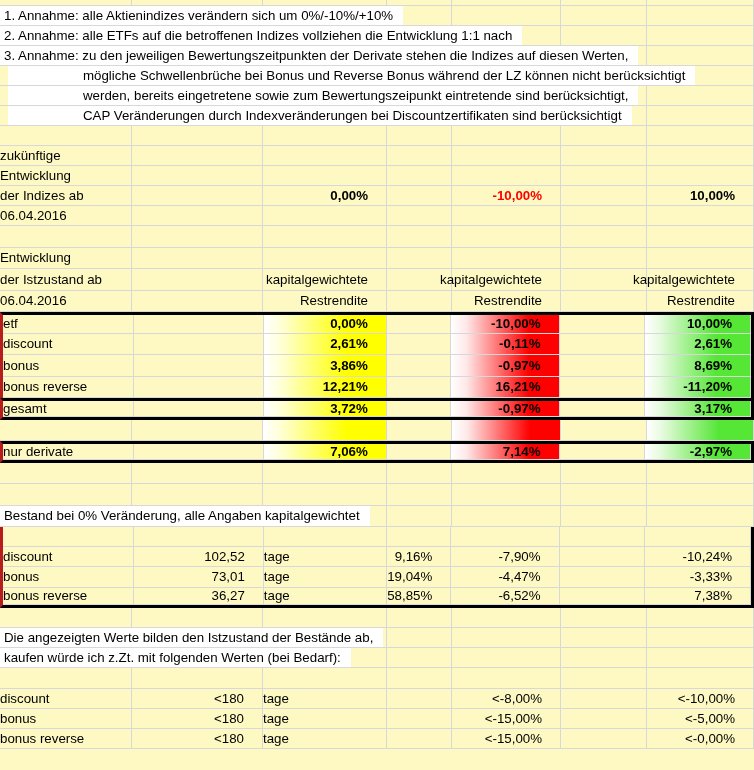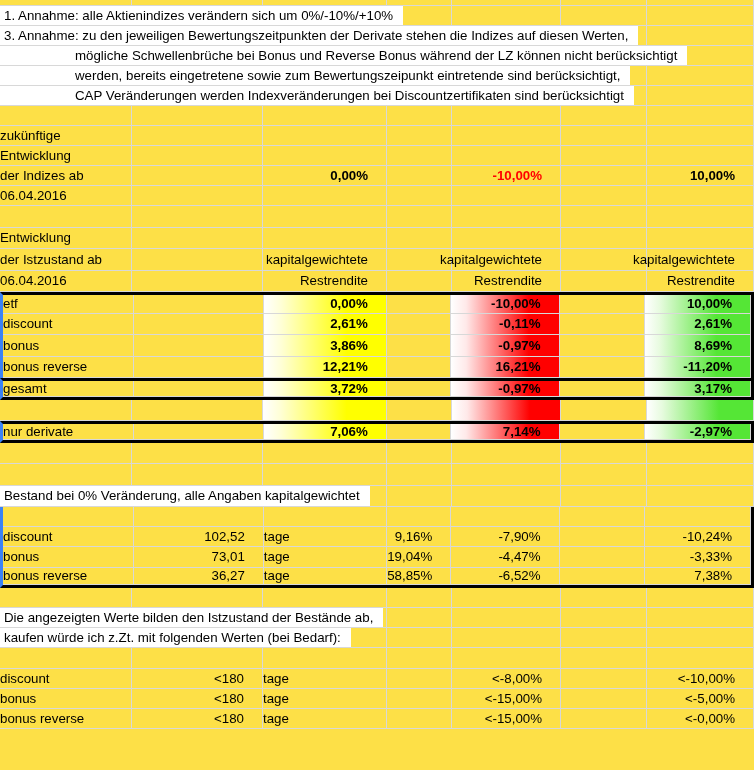--- a/index.html
+++ b/index.html
@@ -1,37 +1,37 @@
 <!DOCTYPE html>
 <html><head>
 <meta charset="utf-8">
 <style>
   html,body{margin:0;padding:0;background:#fff;}
   #sheet{
-    position:relative;width:754px;height:770px;overflow:hidden;background:#fde047;
+    position:relative;width:754px;height:770px;overflow:hidden;background:#fef9c3;
     font-family:"Liberation Sans",sans-serif;font-size:13.3px;color:#000;
     --grid:#d8d8d8;
   }
   .row{display:flex;position:relative;box-sizing:border-box;width:754px;}
   .hs{height:6px}.h1{height:20px}.h2{height:21.5px}.h3{height:20.2px}
   .x{box-sizing:border-box;height:100%;display:flex;align-items:center;white-space:nowrap;
      border-right:1px solid var(--grid);border-bottom:1px solid var(--grid);overflow:visible;}
   .w1{width:132px}.w2{width:131px}.w3{width:124px}.w4{width:65px}.w5{width:109px}.w6{width:86px}.w7{width:107px}
   .sp34{width:189px}.sp67{width:193px}
   .l{}.r{justify-content:flex-end;padding-right:18px}
   .b{font-weight:bold}
   .neg{color:#ff0000}
   .fy{background:linear-gradient(90deg,#ffffff 0%,#ffffd6 14%,#ffff00 68%);}
   .fr{background:linear-gradient(90deg,#ffffff 0%,#ffe9e9 14%,#ff0000 72%);}
   .fg{background:linear-gradient(90deg,#ffffff 0%,#e7fbdf 14%,#55e636 68%);}
   .bt{border-top:3px solid #000}.bb{border-bottom:3px solid #000}
-  .bl{border-left:3px solid #3b82f6}.brd{border-right:3px solid #000}
+  .bl{border-left:3px solid #b91c1c}.brd{border-right:3px solid #000}
   .ov{position:absolute;left:0;top:0;bottom:1px;z-index:2;background:#fff;
       display:flex;align-items:center;padding:0 10px 0 4px;white-space:nowrap;}
-  .ov-ind{padding-left:75px;}
+  .ov-ind{padding-left:75px;margin-left:8px;}
 </style>
 </head>
 <body>
 
 <div id="sheet">
 
   <div class="row hs">
     <div class="x w1"></div>
       <div class="x w2"></div>
       <div class="x w3"></div>
@@ -52,20 +52,30 @@
     <div class="ov">1. Annahme: alle Aktienindizes verändern sich um 0%/-10%/+10%</div>
   </div>
   <div class="row h1">
     <div class="x w1"></div>
       <div class="x w2"></div>
       <div class="x w3"></div>
       <div class="x w4"></div>
       <div class="x w5"></div>
       <div class="x w6"></div>
       <div class="x w7"></div>
+    <div class="ov">2. Annahme: alle ETFs auf die betroffenen Indizes vollziehen die Entwicklung 1:1 nach</div>
+  </div>
+  <div class="row h1">
+    <div class="x w1"></div>
+      <div class="x w2"></div>
+      <div class="x w3"></div>
+      <div class="x w4"></div>
+      <div class="x w5"></div>
+      <div class="x w6"></div>
+      <div class="x w7"></div>
     <div class="ov">3. Annahme: zu den jeweiligen Bewertungszeitpunkten der Derivate stehen die Indizes auf diesen Werten,</div>
   </div>
   <div class="row h1">
     <div class="x w1"></div>
       <div class="x w2"></div>
       <div class="x w3"></div>
       <div class="x w4"></div>
       <div class="x w5"></div>
       <div class="x w6"></div>
       <div class="x w7"></div>
@@ -82,21 +92,21 @@
     <div class="ov ov-ind">werden, bereits eingetretene sowie zum Bewertungszeipunkt eintretende sind berücksichtigt,</div>
   </div>
   <div class="row h1">
     <div class="x w1"></div>
       <div class="x w2"></div>
       <div class="x w3"></div>
       <div class="x w4"></div>
       <div class="x w5"></div>
       <div class="x w6"></div>
       <div class="x w7"></div>
-    <div class="ov ov-ind">CAP Veränderungen werden Indexveränderungen bei Discountzertifikaten sind berücksichtigt</div>
+    <div class="ov ov-ind">CAP Veränderungen durch Indexveränderungen bei Discountzertifikaten sind berücksichtigt</div>
   </div>
 
   <div class="row h1">
     <div class="x w1"></div>
       <div class="x w2"></div>
       <div class="x w3"></div>
       <div class="x w4"></div>
       <div class="x w5"></div>
       <div class="x w6"></div>
       <div class="x w7"></div>

